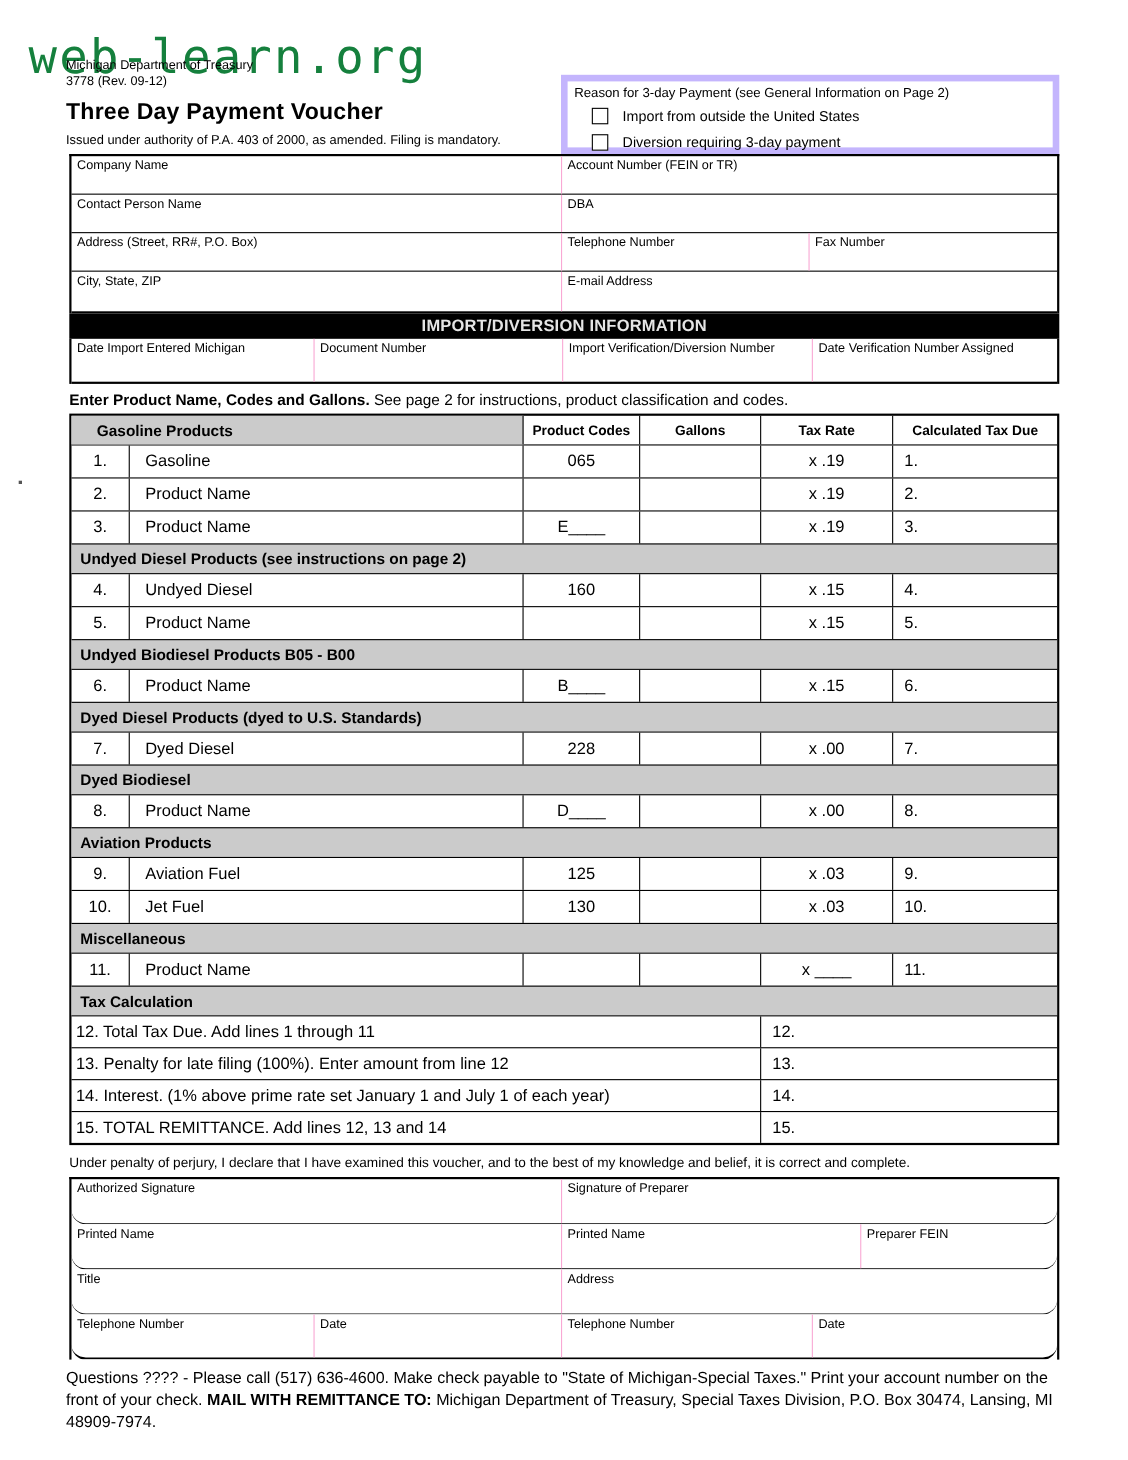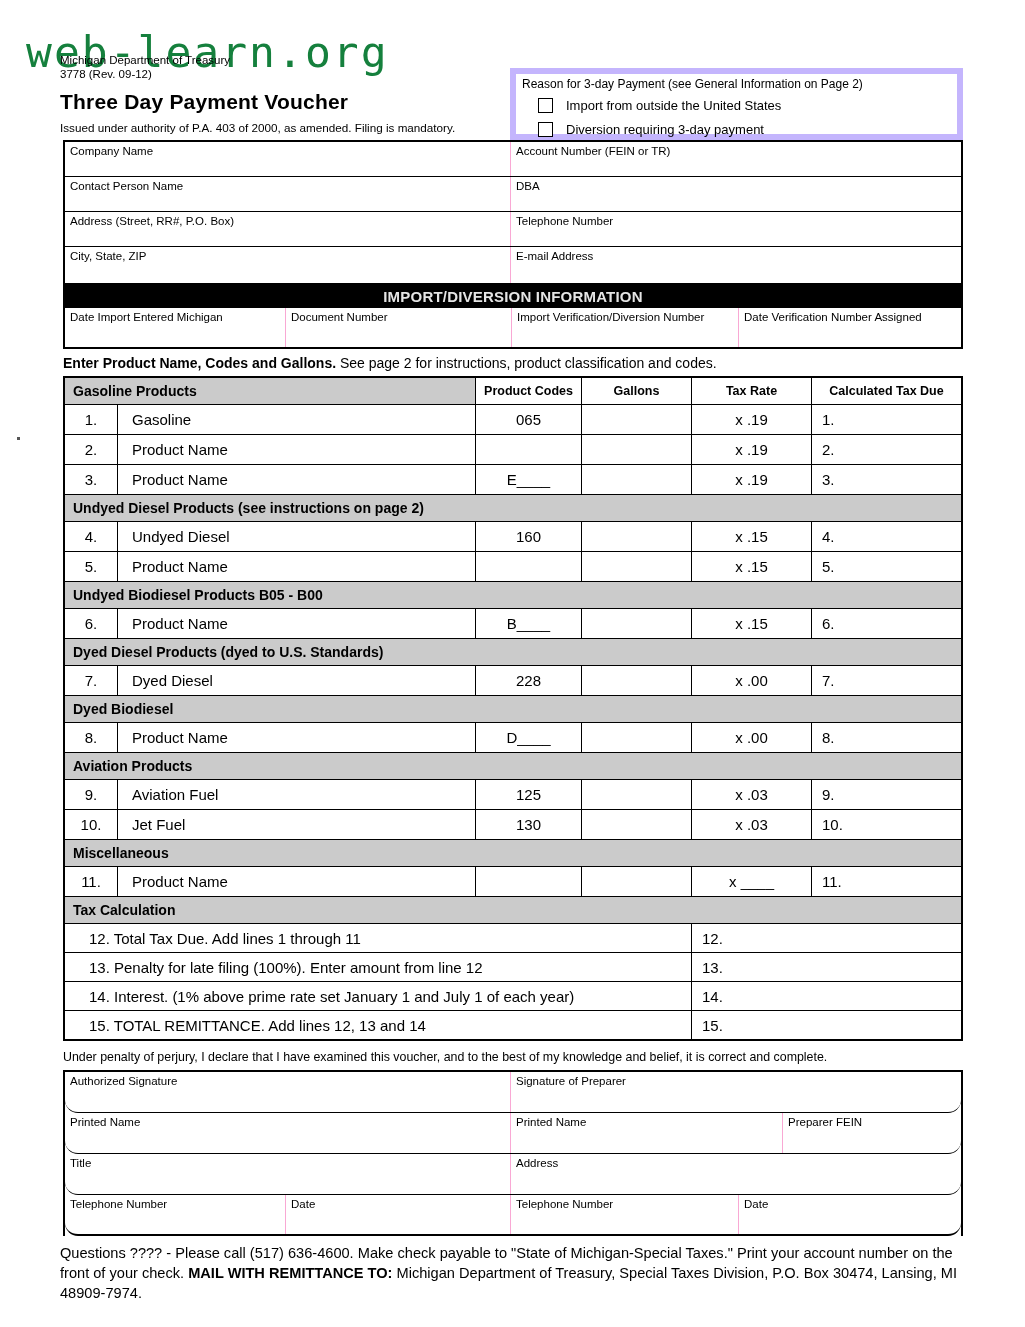--- a/index.html
+++ b/index.html
@@ -58,23 +58,23 @@
   .trow.taxrow { grid-template-columns:627px 269px; height:29px; }
   .tc { border-right:1px solid #000; display:flex; align-items:center; font-size:15px; }
   .tc:last-child { border-right:none; }
   .tc.num { justify-content:center; }
   .tc.name { padding-left:14px; }
   .tc.code { justify-content:center; }
   .tc.rate { justify-content:center; }
   .tc.due { padding-left:10px; }
   .tsec { height:27px; background:#cbcbcb; display:flex; align-items:center;
     padding-left:8px; font-size:14px; font-weight:bold; }
-  .hsec { background:#cbcbcb; font-weight:bold; font-size:14px; padding-left:8px; justify-content:flex-start; }
+  .hsec { background:#cbcbcb; font-weight:bold; font-size:14px; padding-left:23px; justify-content:flex-start; }
   .hcol { justify-content:center; font-size:12.5px; font-weight:bold; }
-  .taxlabel { padding-left:24px; font-size:15px; }
+  .taxlabel { padding-left:4px; font-size:15px; }
 
   .perjury { margin:9px 0 0 63px; font-size:12.4px; }
 
   
   .sig-grid { margin-left:63px; margin-top:6px; width:900px; border:2px solid #000; border-bottom:none; }
   .sig-grid .frow { height:41px;border-radius:13px; }
   .sg-r1 { grid-template-columns:446px 450px; }
   .sg-r2 { grid-template-columns:446px 272px 178px; }
   .sg-r3 { grid-template-columns:446px 450px; }
   .sg-r4 { grid-template-columns:221px 225px 228px 222px; }
@@ -117,20 +117,21 @@
         <div class="fcell">Company Name</div>
         <div class="fcell">Account Number (FEIN or TR)</div>
       </div>
       <div class="frow cg-2">
         <div class="fcell">Contact Person Name</div>
         <div class="fcell">DBA</div>
       </div>
       <div class="frow cg-3">
         <div class="fcell">Address (Street, RR#, P.O. Box)</div>
         <div class="fcell">Telephone Number</div>
+        <div class="fcell">Fax Number</div>
       </div>
       <div class="frow cg-2 r4">
         <div class="fcell">City, State, ZIP</div>
         <div class="fcell">E-mail Address</div>
       </div>
     </div>
 
     <div class="black-bar">IMPORT/DIVERSION INFORMATION</div>
 
     <div class="fgrid import-grid">

